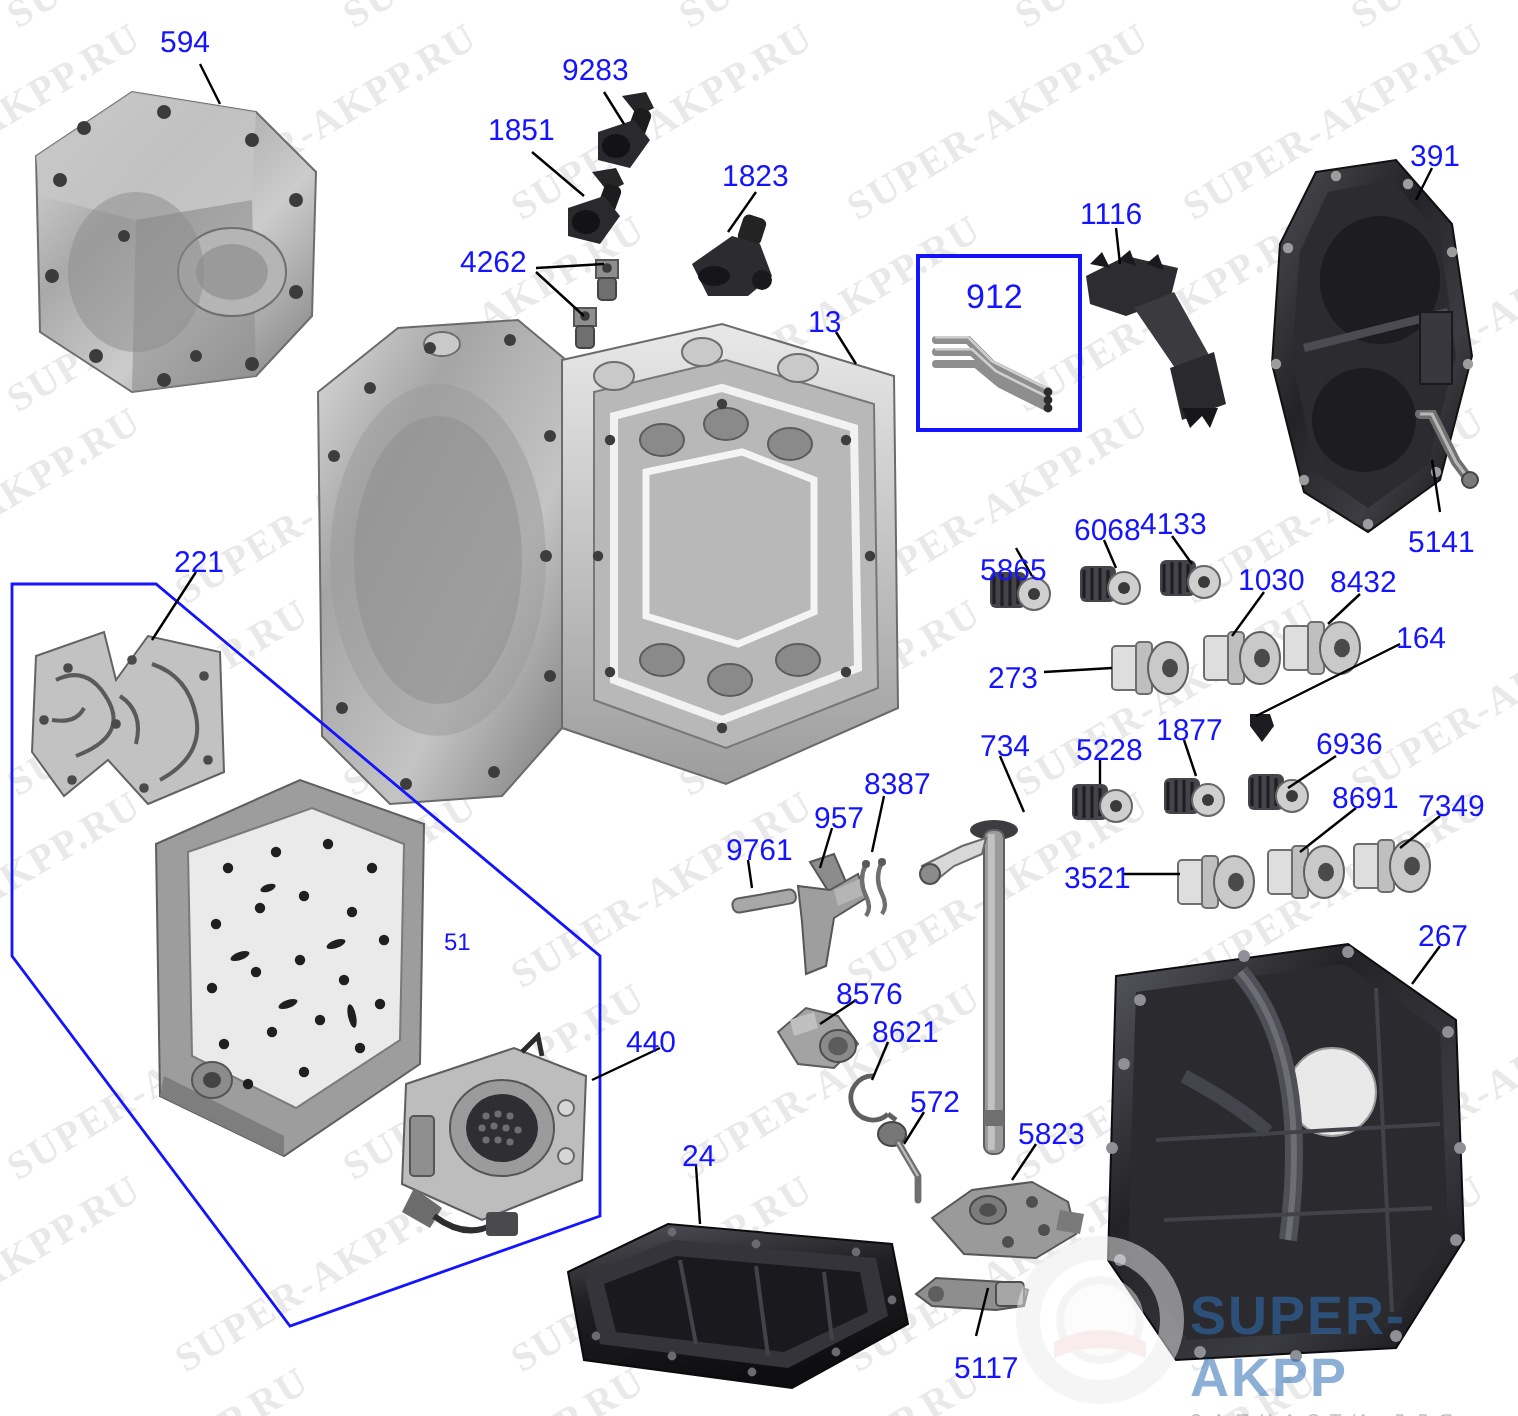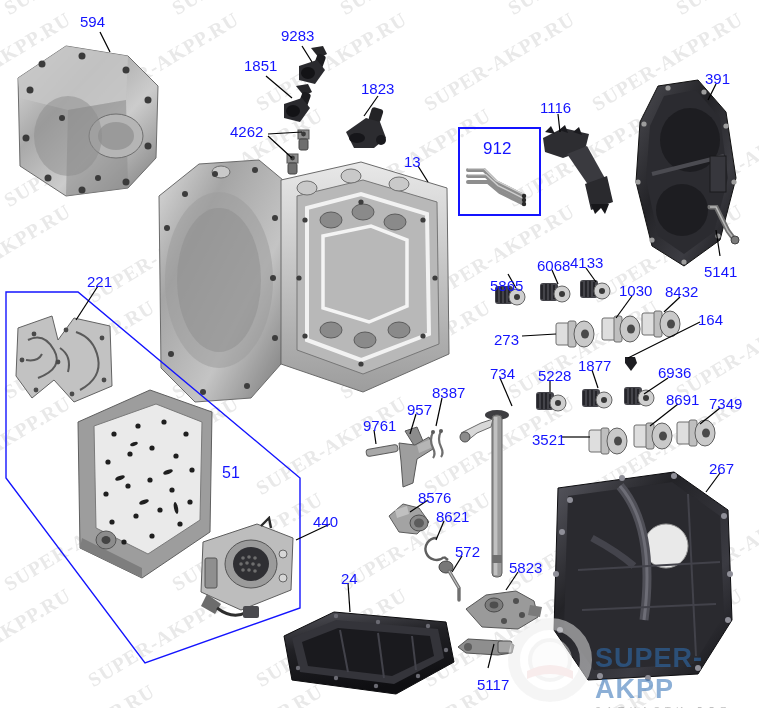--- a/index.html
+++ b/index.html
@@ -657,21 +657,21 @@
   <div class="lbl" style="left:407px;top:402px">957</div>
   <div class="lbl" style="left:363px;top:418px">9761</div>
   <div class="lbl" style="left:418px;top:490px">8576</div>
   <div class="lbl" style="left:436px;top:509px">8621</div>
   <div class="lbl" style="left:455px;top:544px">572</div>
   <div class="lbl" style="left:509px;top:560px">5823</div>
   <div class="lbl" style="left:477px;top:677px">5117</div>
   <div class="lbl" style="left:709px;top:461px">267</div>
   <div class="lbl" style="left:341px;top:571px">24</div>
   <div class="lbl" style="left:87px;top:274px">221</div>
-  <div class="lbl" style="left:222px;top:465px;font-size:16px">51</div>
+  <div class="lbl" style="left:222px;top:465px;font-size:12px">51</div>
   <div class="lbl" style="left:313px;top:514px">440</div>
 
   <div id="gearmark" style="left:505px;top:615px">
     <svg width="90" height="90" viewBox="0 0 90 90">
       <circle cx="45" cy="45" r="36" fill="none" stroke="#ededed" stroke-width="12"></circle>
       <circle cx="45" cy="45" r="20" fill="#fafafa" stroke="#ebebeb" stroke-width="4"></circle>
       <path d="M22 56 Q45 44 68 56 L68 64 Q45 54 22 64 Z" fill="#f2dada"></path>
     </svg>
   </div>
   <div id="logo" style="left:595px;top:643px">

